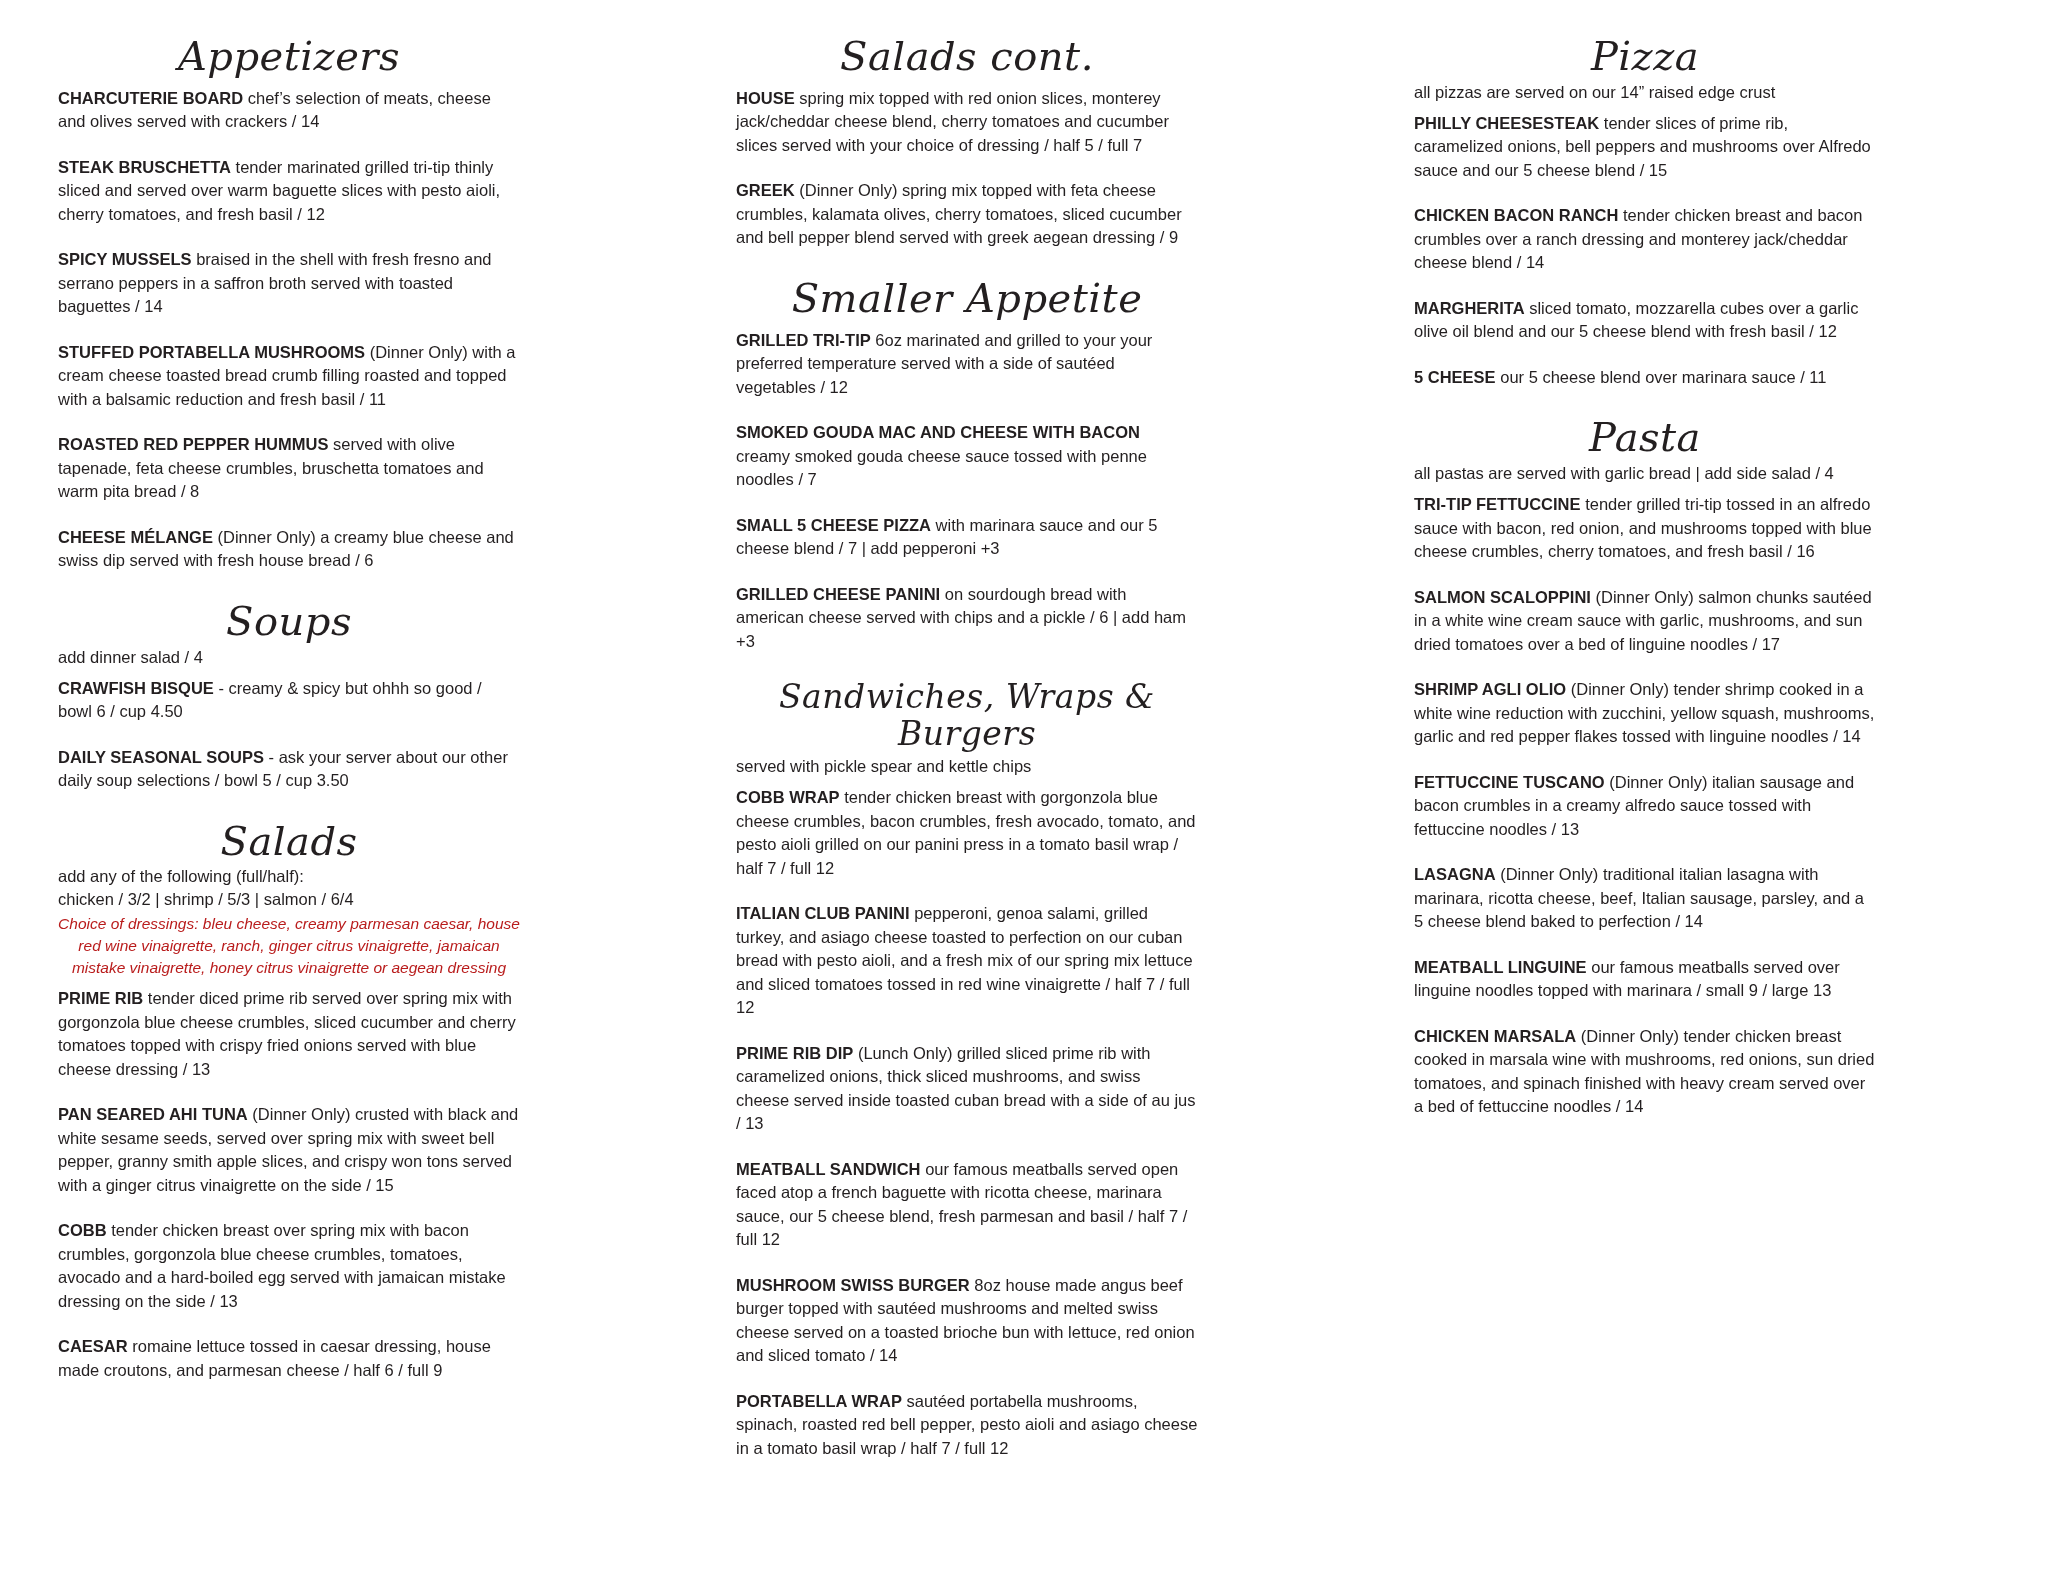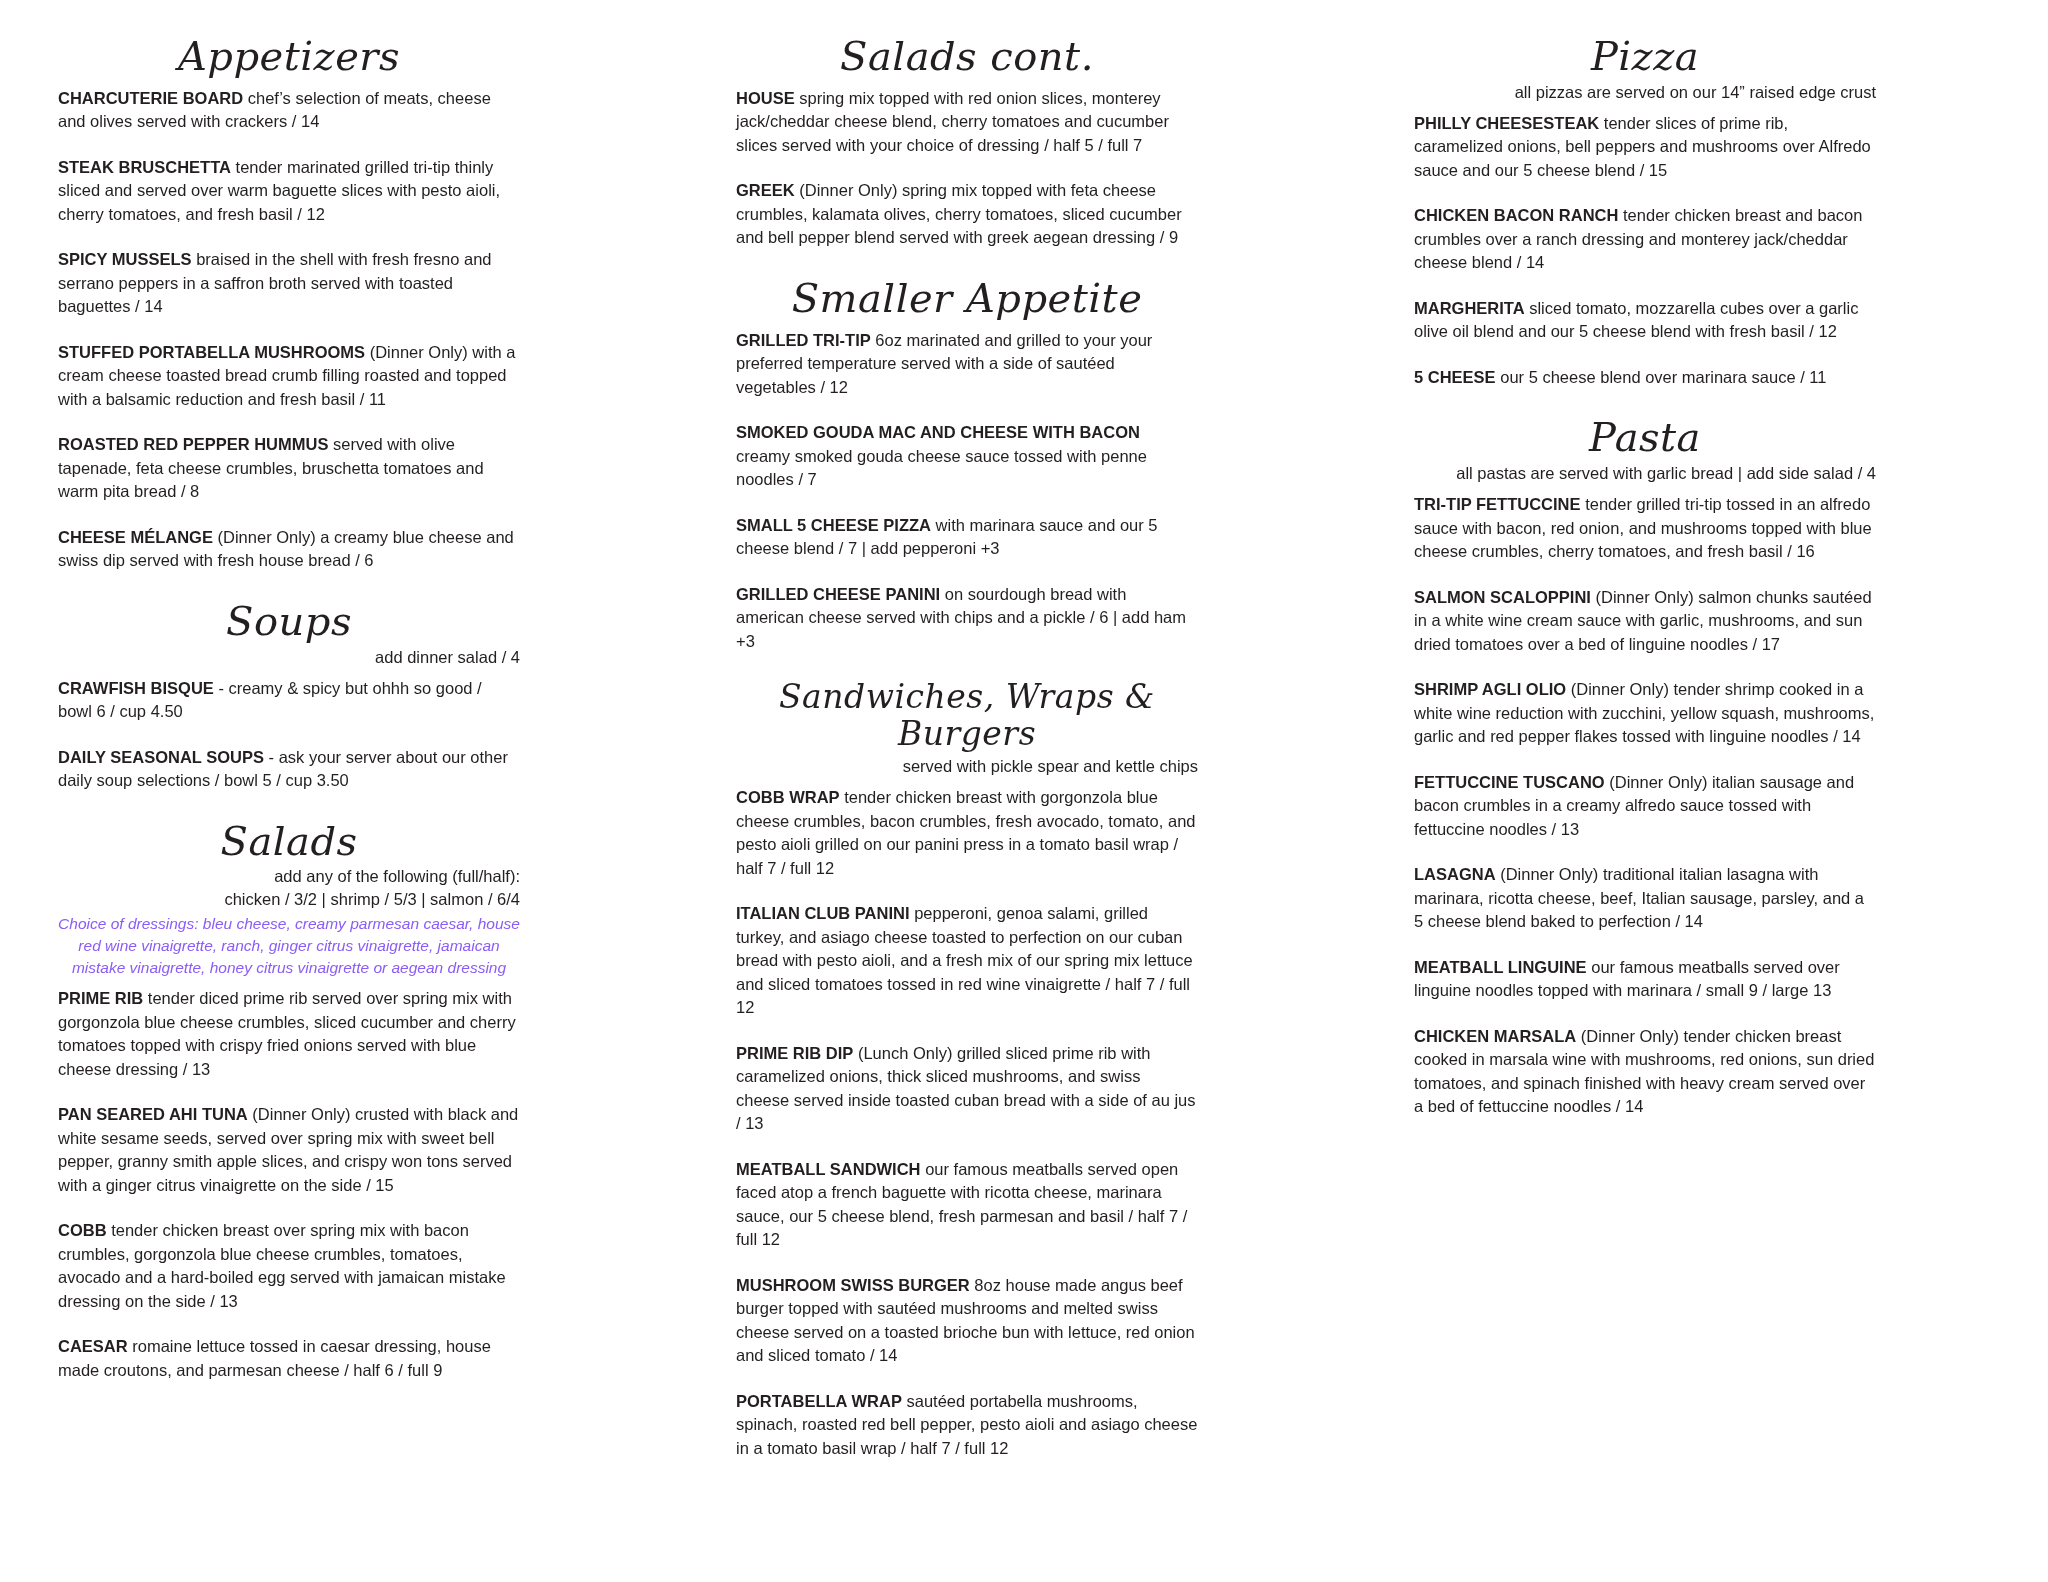--- a/index.html
+++ b/index.html
@@ -28,32 +28,32 @@
     font-weight: 400;
     font-size: 40px;
     line-height: 1.12;
     text-align: center;
     margin: 26px 0 2px;
     letter-spacing: 0.5px;
   }
   .menu-section:first-child .script-heading { margin-top: 0; }
   .menu-section.compact-title .script-heading { font-size: 33px; }
   .section-subtitle {
-    text-align: right;
+    text-align: left;
     font-size: 16.5px;
     line-height: 23px;
     margin: 0;
   }
   .section-note {
     text-align: center;
     font-style: italic;
     font-size: 15.5px;
     line-height: 22px;
     margin: 2px 0 0;
-    color: #8b5cf6;
+    color: #b91c1c;
   }
   .items { margin-top: 8px; }
   .item {
     font-size: 16.5px;
     line-height: 23.5px;
     margin: 0 0 22px;
   }
   .item-name { font-weight: 700; }
 </style>
 </head>

